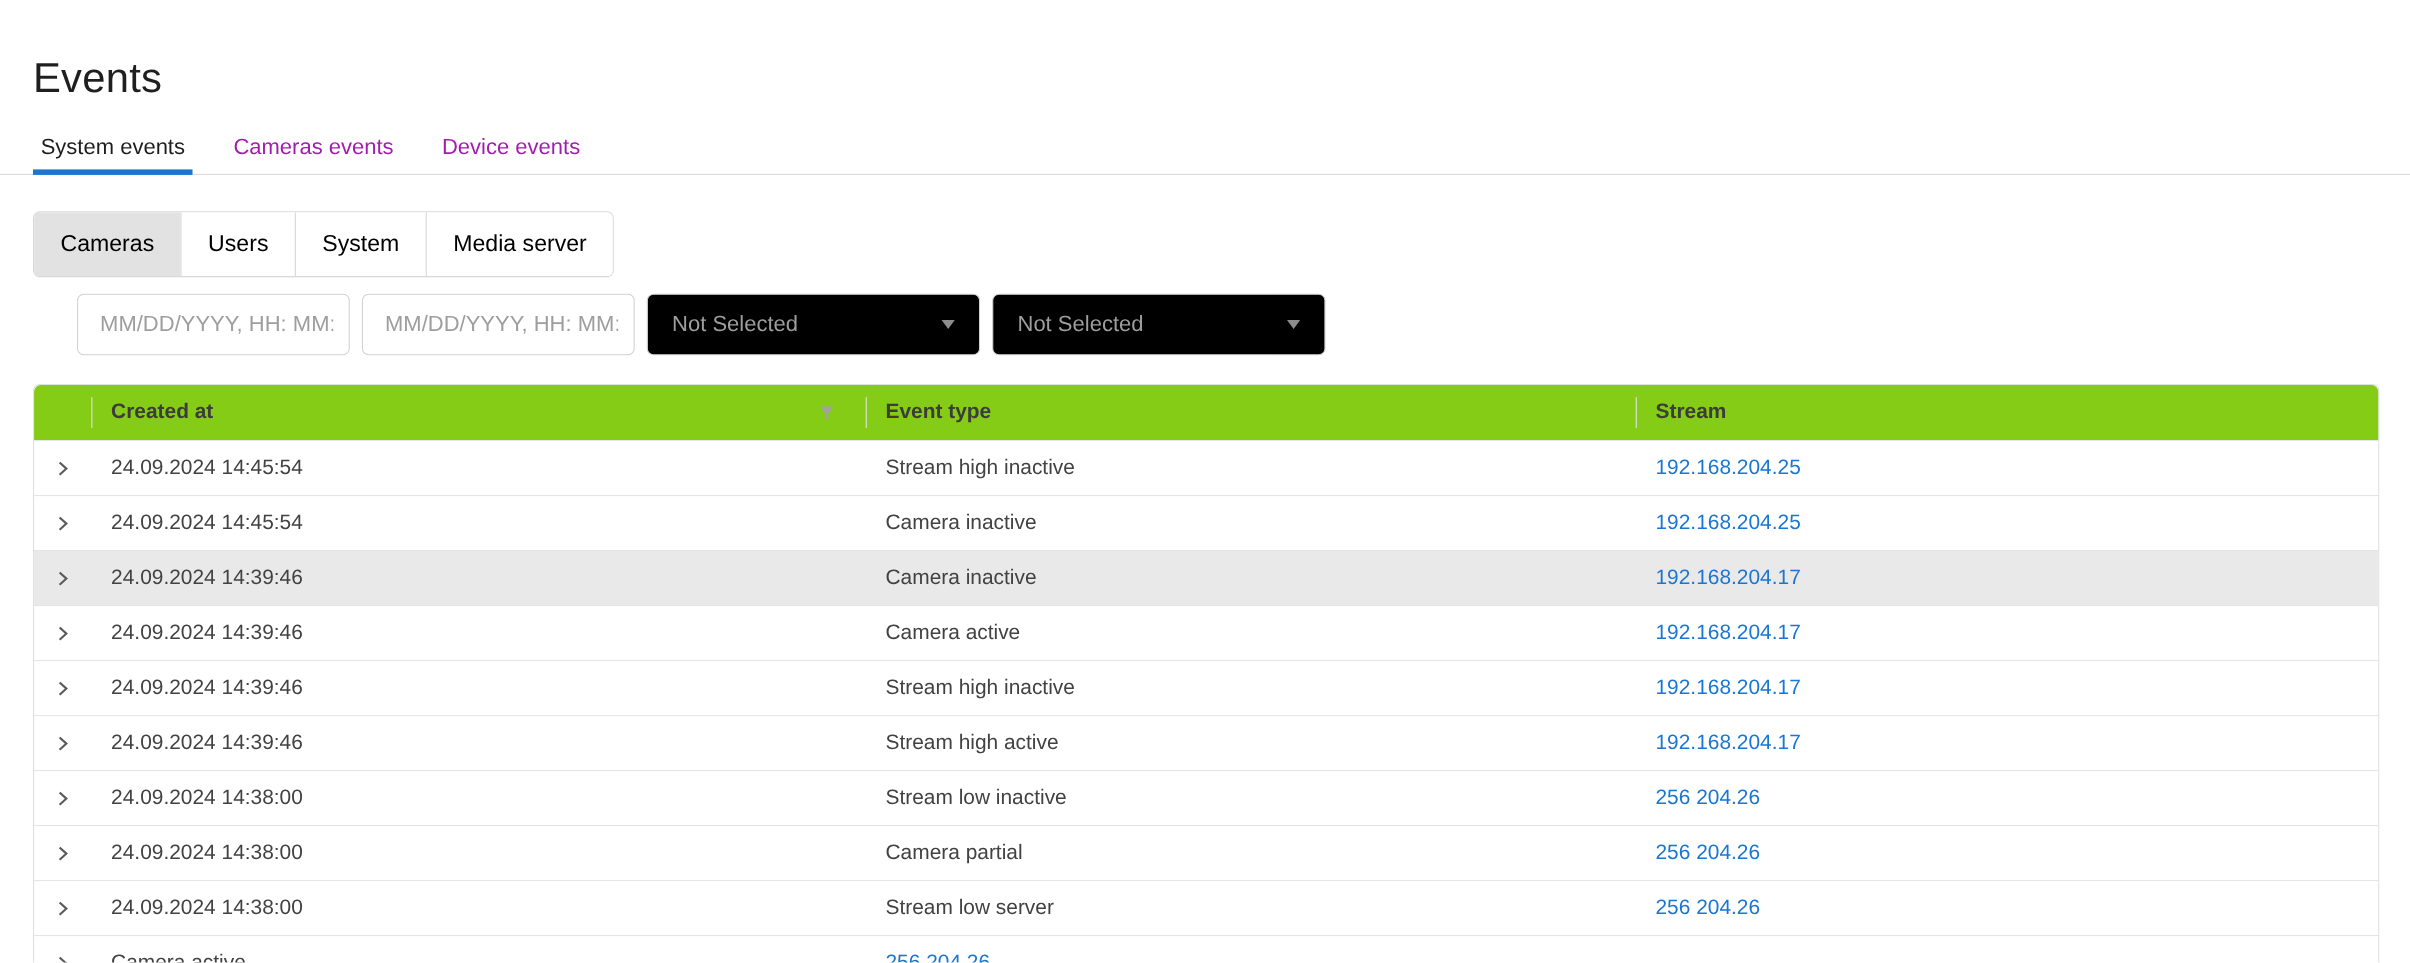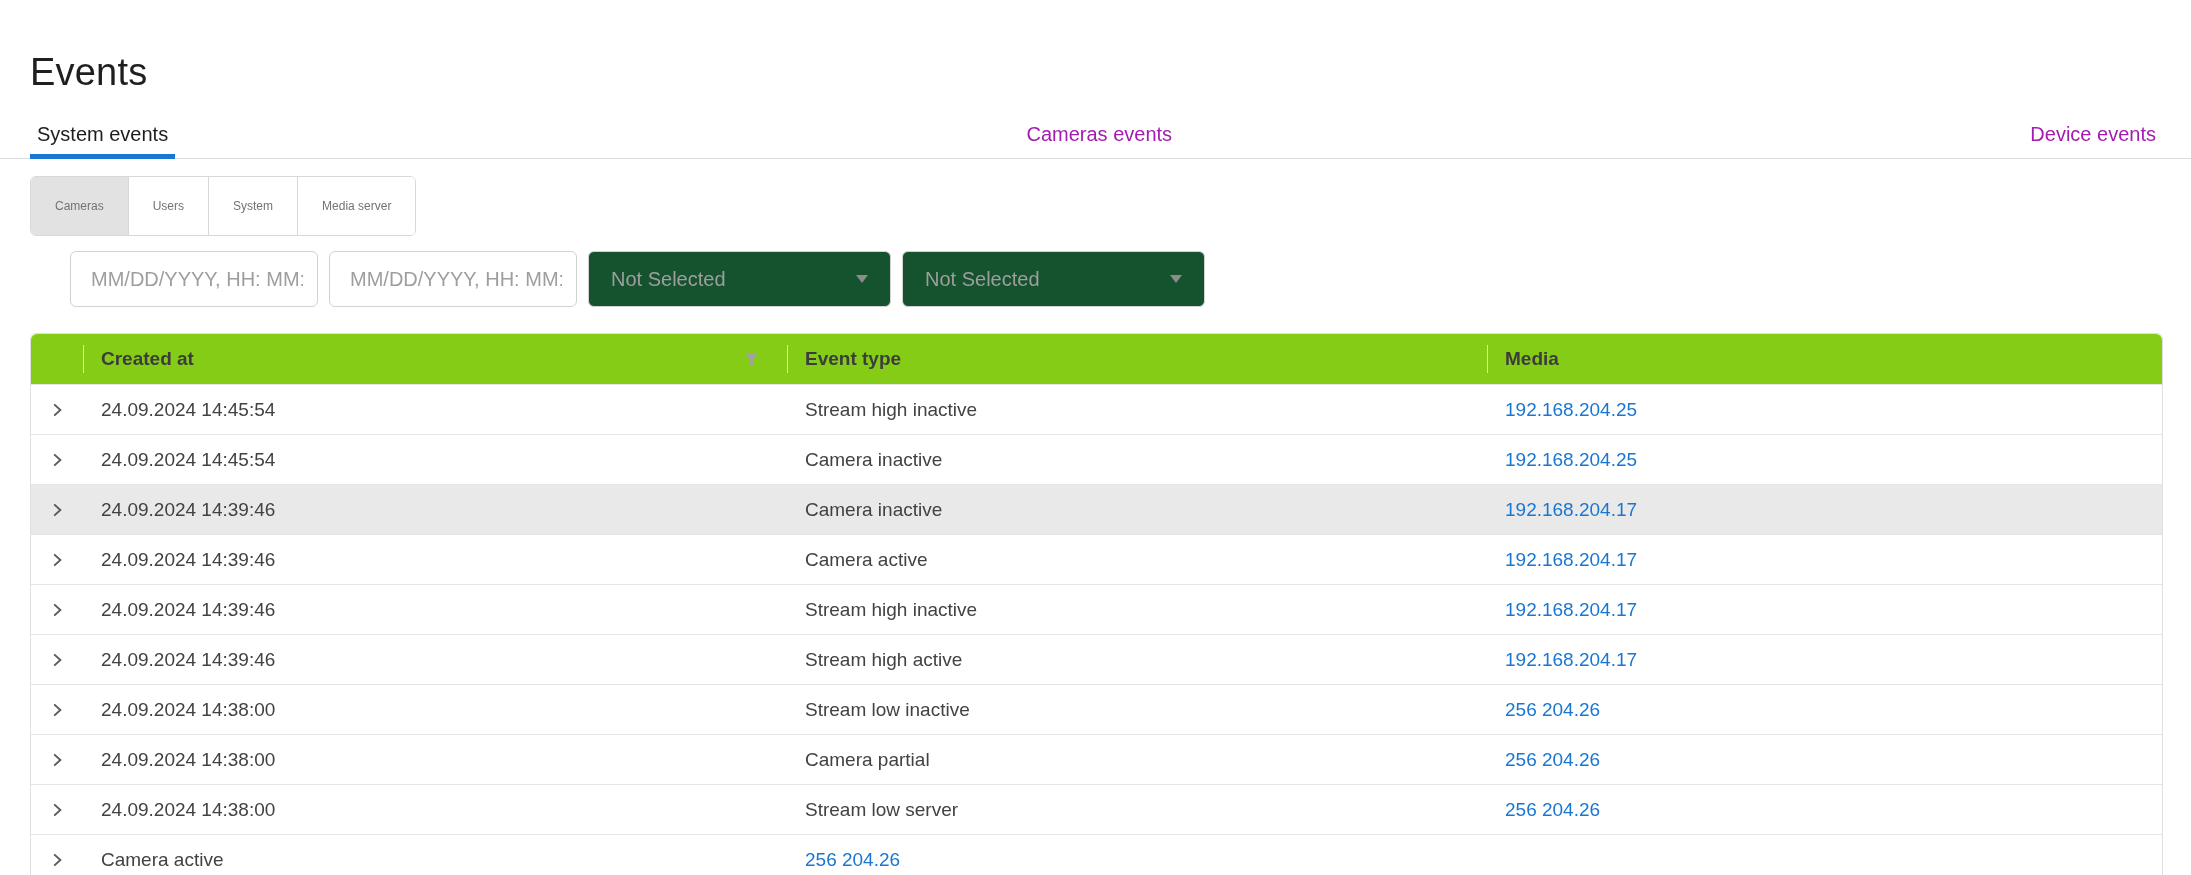--- a/index.html
+++ b/index.html
@@ -14,24 +14,24 @@
 
   
   .page-title {
     margin: 0; padding-top: 50px;
     font-size: 38px; line-height: 44px; font-weight: 400;
     color: #1f1f1f; letter-spacing: 0.2px;
   }
 
   
   .tabbar {
-    margin: 24px -28px 0 -30px;
+    margin: 24px -28px 16px -30px;
     padding: 0 28px 0 30px;
     border-bottom: 1px solid #dcdcdc;
-    display: flex; column-gap: 30px; justify-content: space-between;
+    display: flex; column-gap: 30px;
   }
   .tab {
     position: relative;
     padding: 5px 7px 13px 7px;
     font-size: 20px; line-height: 22px;
     color: #a21caf; cursor: pointer; white-space: nowrap;
   }
   .tab.active { color: #1d1d1d; }
   .tab.active::after {
     content: ""; position: absolute; left: 0; right: 0; bottom: -1px;
@@ -41,41 +41,41 @@
   
   .segmented {
     margin-top: 17px;
     display: inline-flex;
     border: 1px solid #d8d8d8; border-radius: 6px;
     overflow: hidden; background: #fff;
   }
   .segmented .seg-btn {
     height: 58px; line-height: 58px;
     padding: 0 24px;
-    font-size: 12px; color: #737373;
+    font-size: 21px; color: #000000;
     background: #fff; border: none; border-left: 1px solid #d8d8d8;
     cursor: pointer; white-space: nowrap;
   }
   .segmented .seg-btn:first-child { border-left: none; }
   .segmented .seg-btn.selected { background: #e2e2e2; }
 
   
   .filter-row { margin-top: 15px; display: flex; column-gap: 11px; margin-left: 40px; }
   .text-input {
     width: 248px; height: 56px;
     border: 1px solid #d2d2d2; border-radius: 6px;
     padding: 0 14px 0 20px;
     font-size: 20px; font-family: inherit; color: #424242;
     outline: none; background: #fff;
   }
   .text-input::placeholder { color: #9e9e9e; opacity: 1; }
   .select-box {
     width: 303px; height: 56px;
     border: 1px solid #d2d2d2; border-radius: 6px;
-    background: #14532d; cursor: pointer;
+    background: #000000; cursor: pointer;
     display: flex; align-items: center; justify-content: space-between;
     padding: 0 22px;
   }
   .select-box .select-value { font-size: 20px; color: #9e9e9e; }
   .caret-down {
     width: 0; height: 0;
     border-left: 6px solid transparent;
     border-right: 6px solid transparent;
     border-top: 8px solid #8c8c8c;
   }
@@ -158,21 +158,21 @@
         <span class="filter-funnel">
           <svg width="15" height="15" viewBox="0 0 14 14">
             <path d="M1 1.5 H13 L8.3 7 V12.5 H5.7 V7 Z" fill="#a2a2a2"></path>
           </svg>
         </span>
       </div>
       <div class="hcell with-sep">
         <span>Event type</span>
       </div>
       <div class="hcell with-sep">
-        <span>Media</span>
+        <span>Stream</span>
       </div>
     </div>
     <div class="tbody">
   <div class="trow">
     <div class="cell expander">
       <span style="display:inline-flex;">
         <svg width="18" height="18" viewBox="0 0 16 16">
           <polyline points="5.5,3 11,8 5.5,13" fill="none" stroke="#5a5a5a" stroke-width="1.7"></polyline>
         </svg>
       </span>

